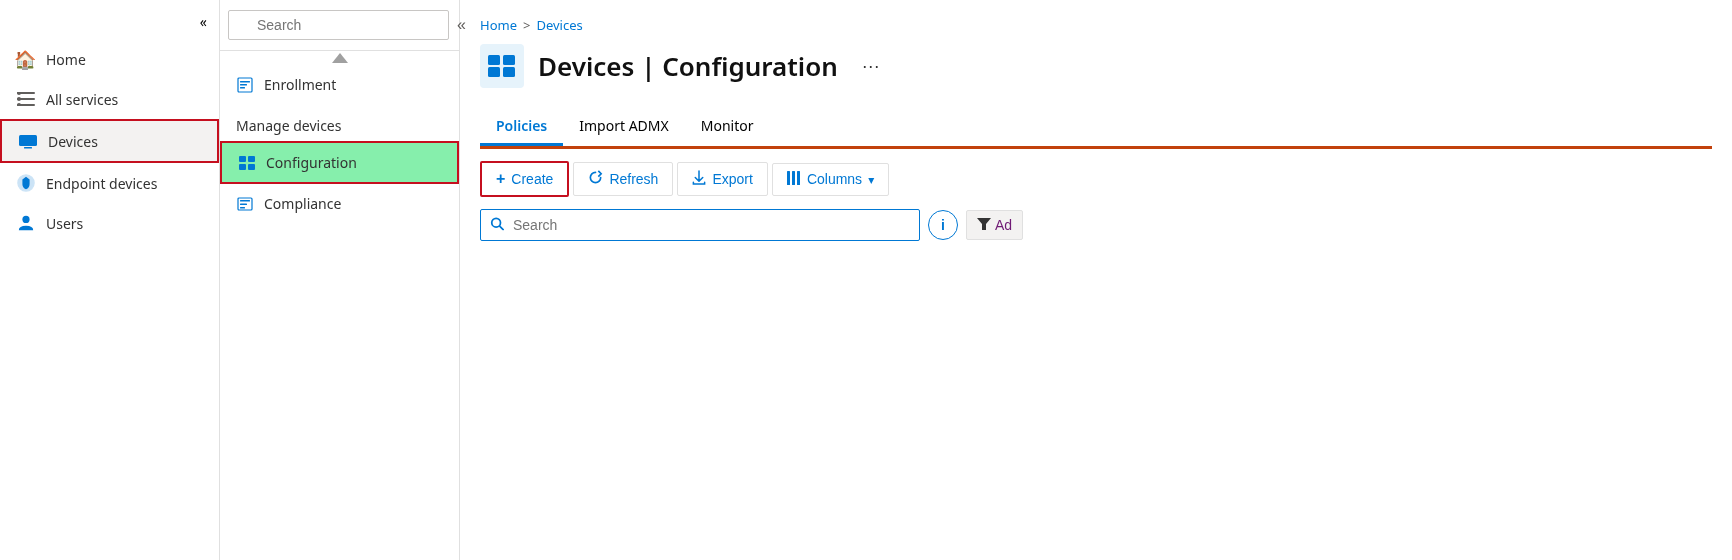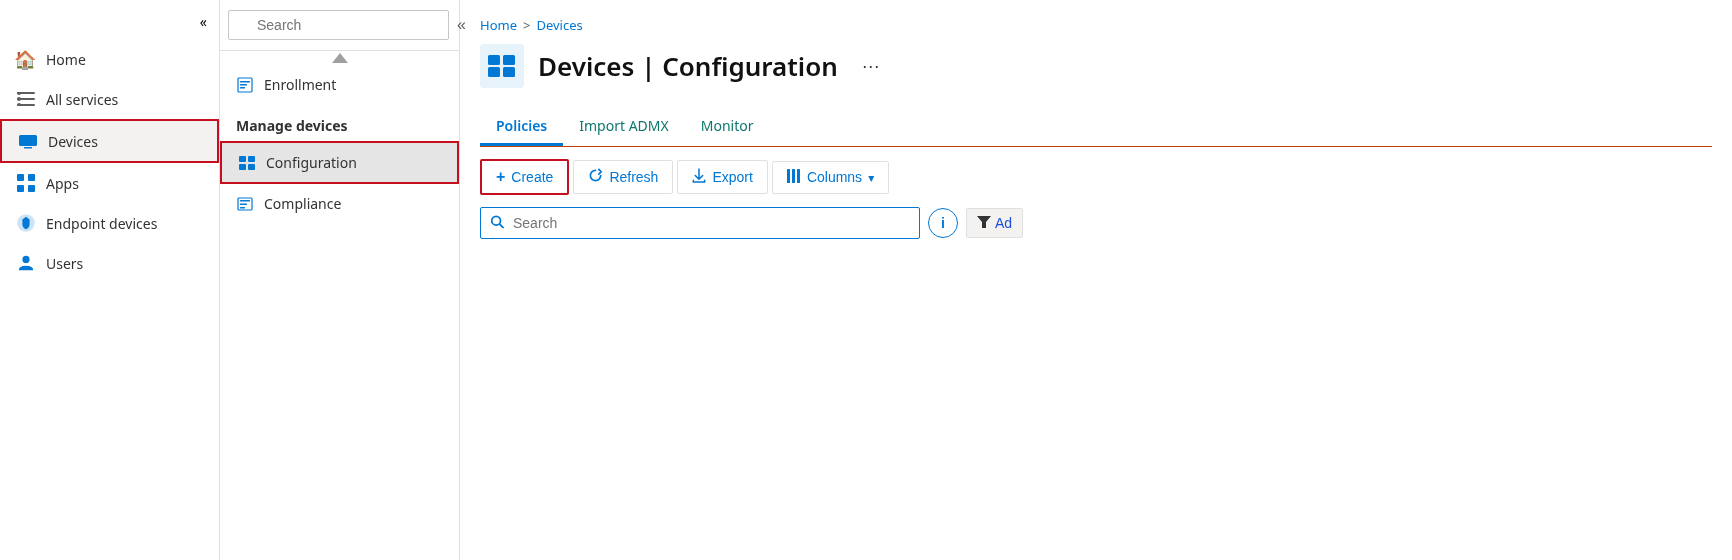--- a/index.html
+++ b/index.html
@@ -104,26 +104,26 @@
     .mid-nav-item {
       display: flex;
       align-items: center;
       gap: 10px;
       padding: 10px 16px;
       cursor: pointer;
       color: #333;
       font-size: 14px;
     }
     .mid-nav-item.active-item {
-      background: #e5e5e5;
+      background: #86efac;
       border: 2px solid #c50f1f;
     }
     .mid-section-title {
       padding: 12px 16px 6px;
-      font-weight: 700;
+      font-weight: 400;
       font-size: 14px;
       color: #333;
     }
     .mid-icon {
       width: 18px; height: 18px;
       color: #0078d4;
       flex-shrink: 0;
       display: flex; align-items: center; justify-content: center;
     }
 
@@ -172,28 +172,28 @@
       color: #333;
       margin-left: 6px;
       padding: 4px;
     }
 
     
     .tabs-row {
       display: flex;
       align-items: flex-end;
       gap: 0;
-      border-bottom: 1px solid #c2410c;
+      border-bottom: 3px solid #c2410c;
       margin-bottom: 12px;
     }
     .tab {
       padding: 8px 16px;
       cursor: pointer;
       font-size: 14px;
-      color: #0f766e;
+      color: #000000;
       border-bottom: 3px solid transparent;
     }
     .tab.active {
       color: #0078d4;
       border-bottom: 3px solid #0078d4;
       font-weight: 600;
     }
 
     
     .toolbar {
@@ -259,21 +259,21 @@
     .filter-btn {
       display: flex;
       align-items: center;
       gap: 4px;
       padding: 6px 10px;
       background: #f3f2f1;
       border: 1px solid #e0e0e0;
       border-radius: 2px;
       cursor: pointer;
       font-size: 14px;
-      color: #1d4ed8;
+      color: #701a75;
     }
 
     
     .chevron-down::after {
       content: '▾';
       font-size: 12px;
     }
   </style>
 </head>
 <body>
@@ -301,31 +301,20 @@
     <span>All services</span>
   </div>
   <div class="sidebar-item active">
     <span class="sidebar-icon">
       <svg width="20" height="16" viewBox="0 0 20 16" fill="#0078d4">
         <rect x="1" y="2" width="18" height="11" rx="1.5" fill="#0078d4"></rect>
         <rect x="6" y="14" width="8" height="1.5" rx="0.5" fill="#0078d4"></rect>
       </svg>
     </span>
     <span>Devices</span>
-  </div>
-  <div class="sidebar-item">
-    <span class="sidebar-icon">
-      <svg width="18" height="18" viewBox="0 0 18 18" fill="#0078d4">
-        <rect x="0" y="0" width="7" height="7" rx="1"></rect>
-        <rect x="11" y="0" width="7" height="7" rx="1"></rect>
-        <rect x="0" y="11" width="7" height="7" rx="1"></rect>
-        <rect x="11" y="11" width="7" height="7" rx="1"></rect>
-      </svg>
-    </span>
-    <span>Apps</span>
   </div>
   <div class="sidebar-item">
     <span class="sidebar-icon">
       <svg width="18" height="18" viewBox="0 0 20 20" fill="#0078d4">
         <circle cx="10" cy="10" r="9" fill="#0078d4" opacity="0.2" stroke="#0078d4" stroke-width="1.5"></circle>
         <path d="M10 3 L14 6 L14 11 Q14 15 10 17 Q6 15 6 11 L6 6 Z" fill="#0078d4"></path>
       </svg>
     </span>
     <span>Endpoint devices</span>
   </div>

